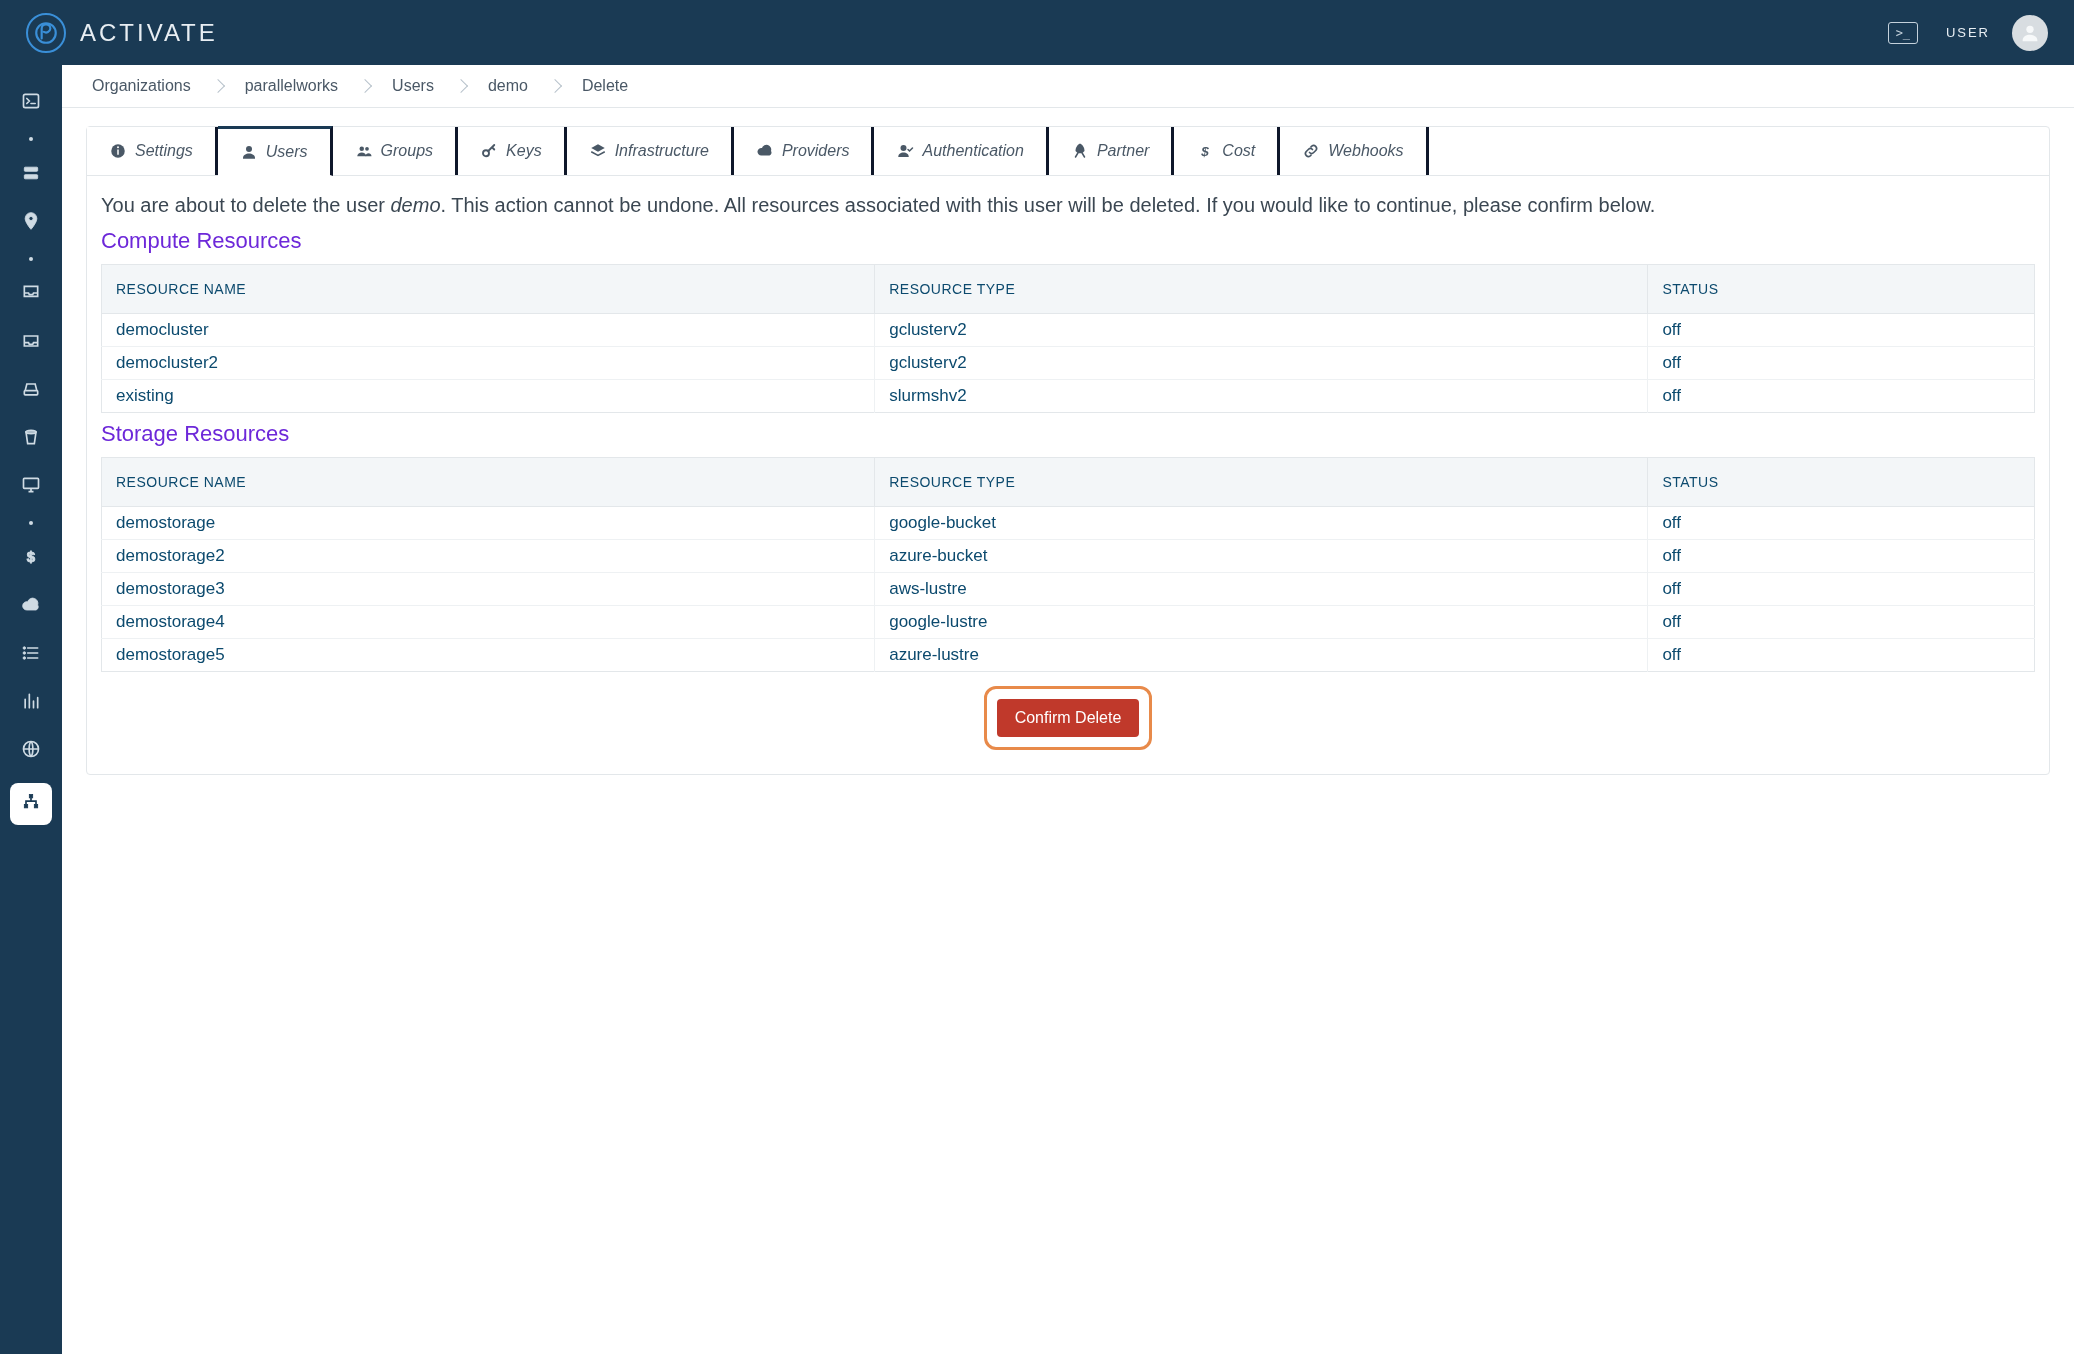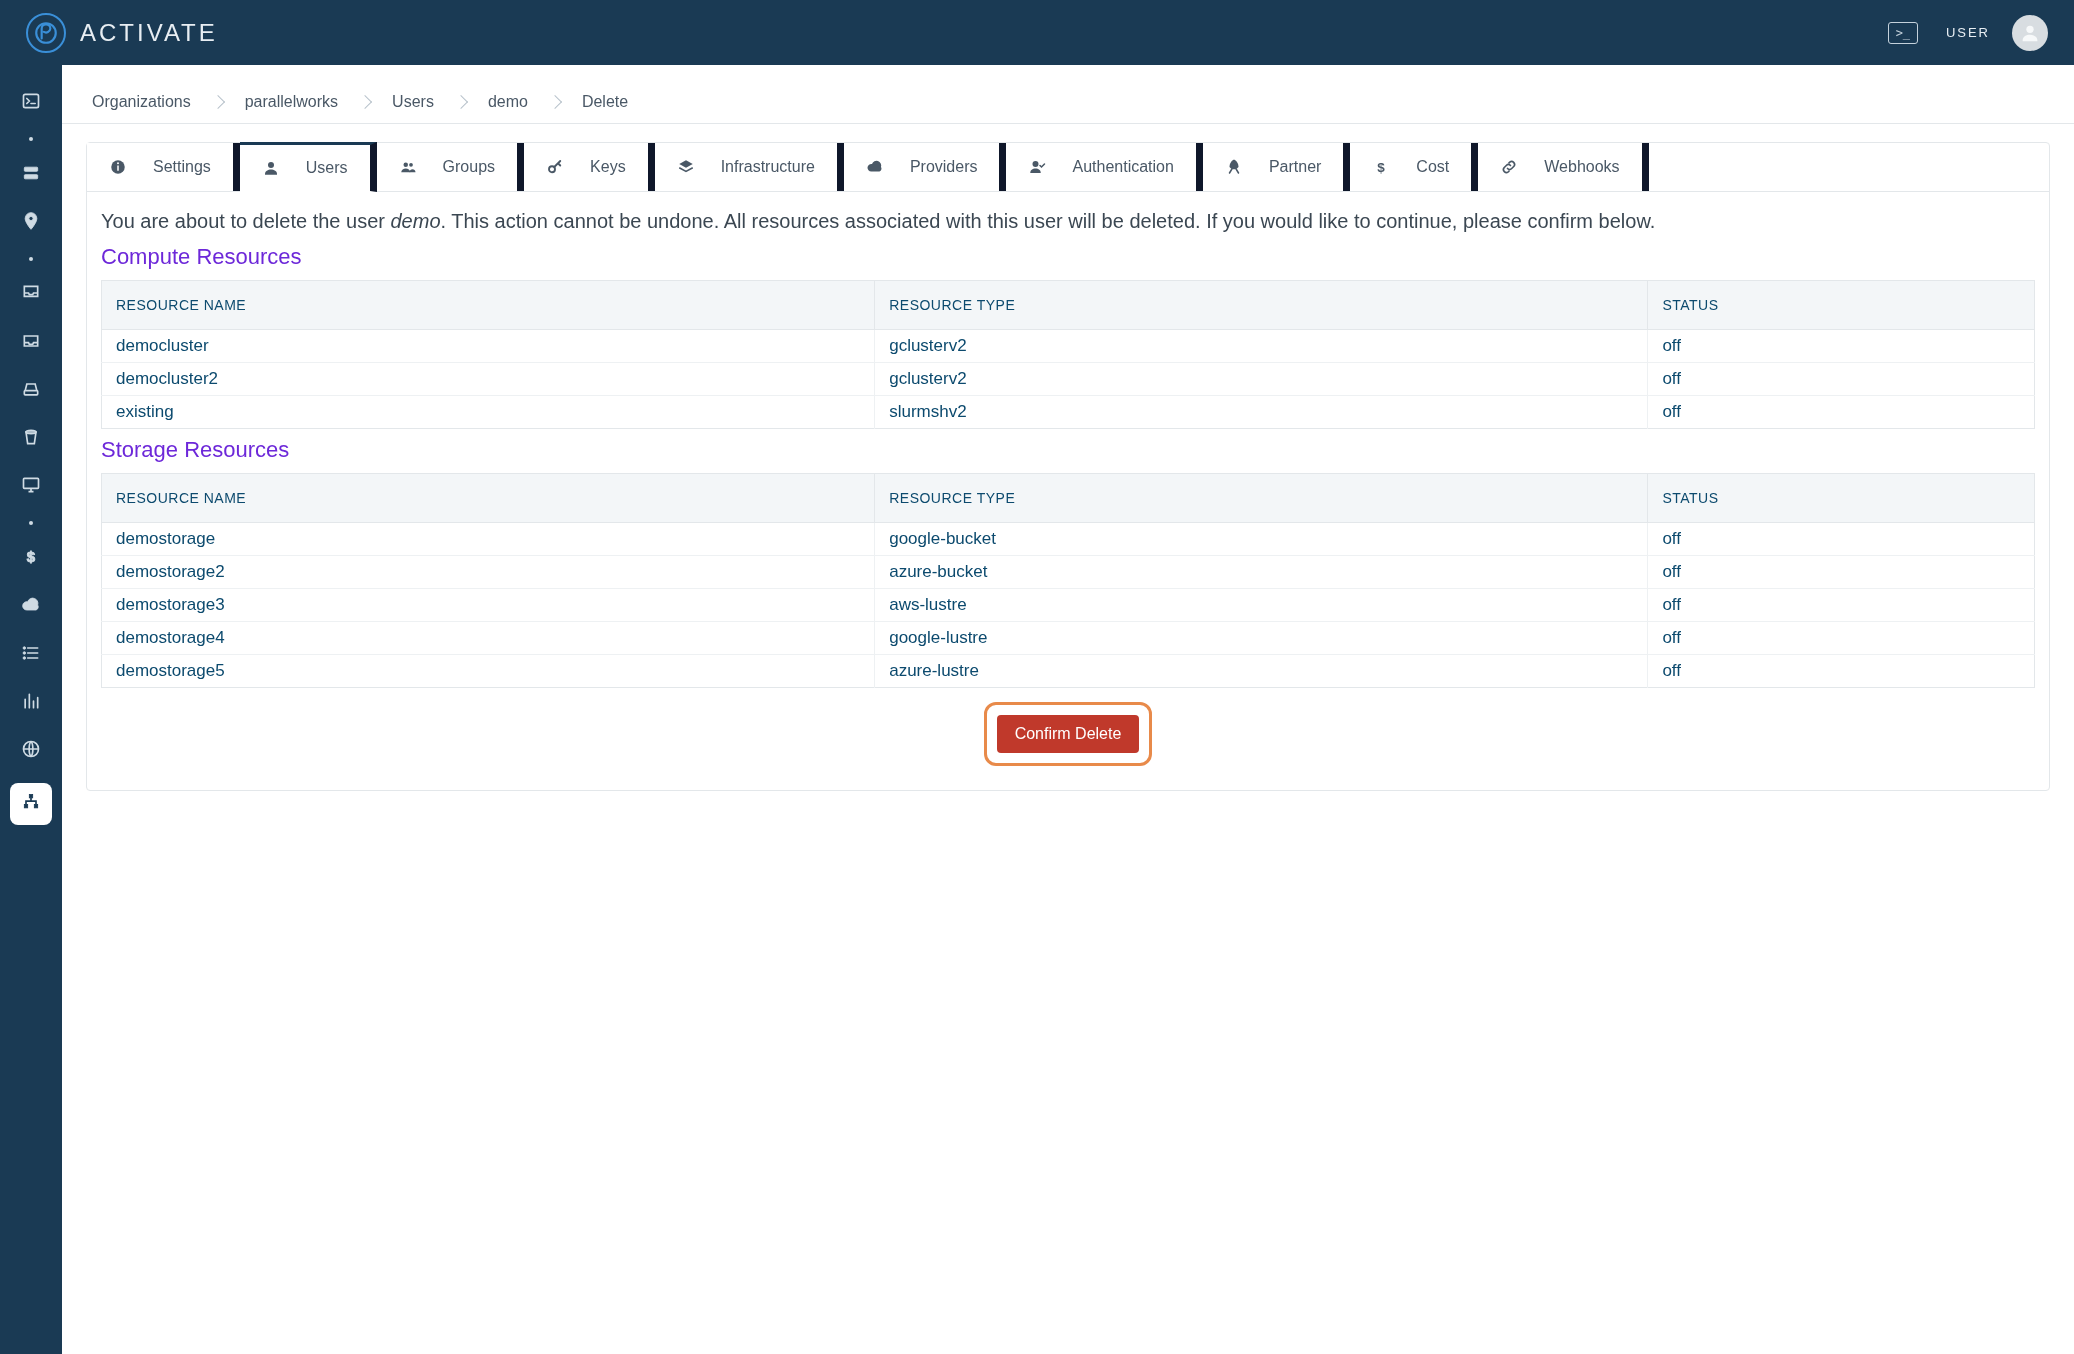--- a/index.html
+++ b/index.html
@@ -81,21 +81,21 @@
     flex: 1; background: #fff; display: flex; flex-direction: column;
     overflow: auto;
   }
 
   
   .breadcrumb {
     display: flex; align-items: center;
     padding: 8px 24px;
     border-bottom: 1px solid #e3e7ea;
     gap: 6px;
-    color: #4a5866; font-size: 16px; margin-top: 16px;
+    color: #4a5866; font-size: 16px;
   }
   .crumb {
     padding: 4px 6px;
     cursor: pointer;
   }
   .crumb.last { color: #4a5866; }
   .crumb-sep {
     width: 10px; height: 10px;
     border-top: 1.5px solid #b8c2cb;
     border-right: 1.5px solid #b8c2cb;
@@ -110,26 +110,27 @@
     border-radius: 4px;
     background: #fff;
   }
 
   
   .tabs {
     display: flex;
     border-bottom: 1px solid #e3e7ea;
   }
   .tab {
-    display: flex; align-items: center; gap: 26px;
+    display: flex; align-items: center; gap: 8px;
     padding: 14px 22px;
-    border-right: 7px solid #0f172a;
+    border-right: 3px solid #0f172a;
     color: #4a5866; font-size: 16px;
     cursor: pointer;
     background: #fff;
+    font-style: italic;
   }
   .tab svg { width: 18px; height: 18px; fill: #4a5866; }
   .tab.active {
     border-top: 3px solid #1a3a54;
     margin-top: -1px;
     border-bottom: 1px solid #fff;
     margin-bottom: -1px;
     font-weight: 500;
   }
 

